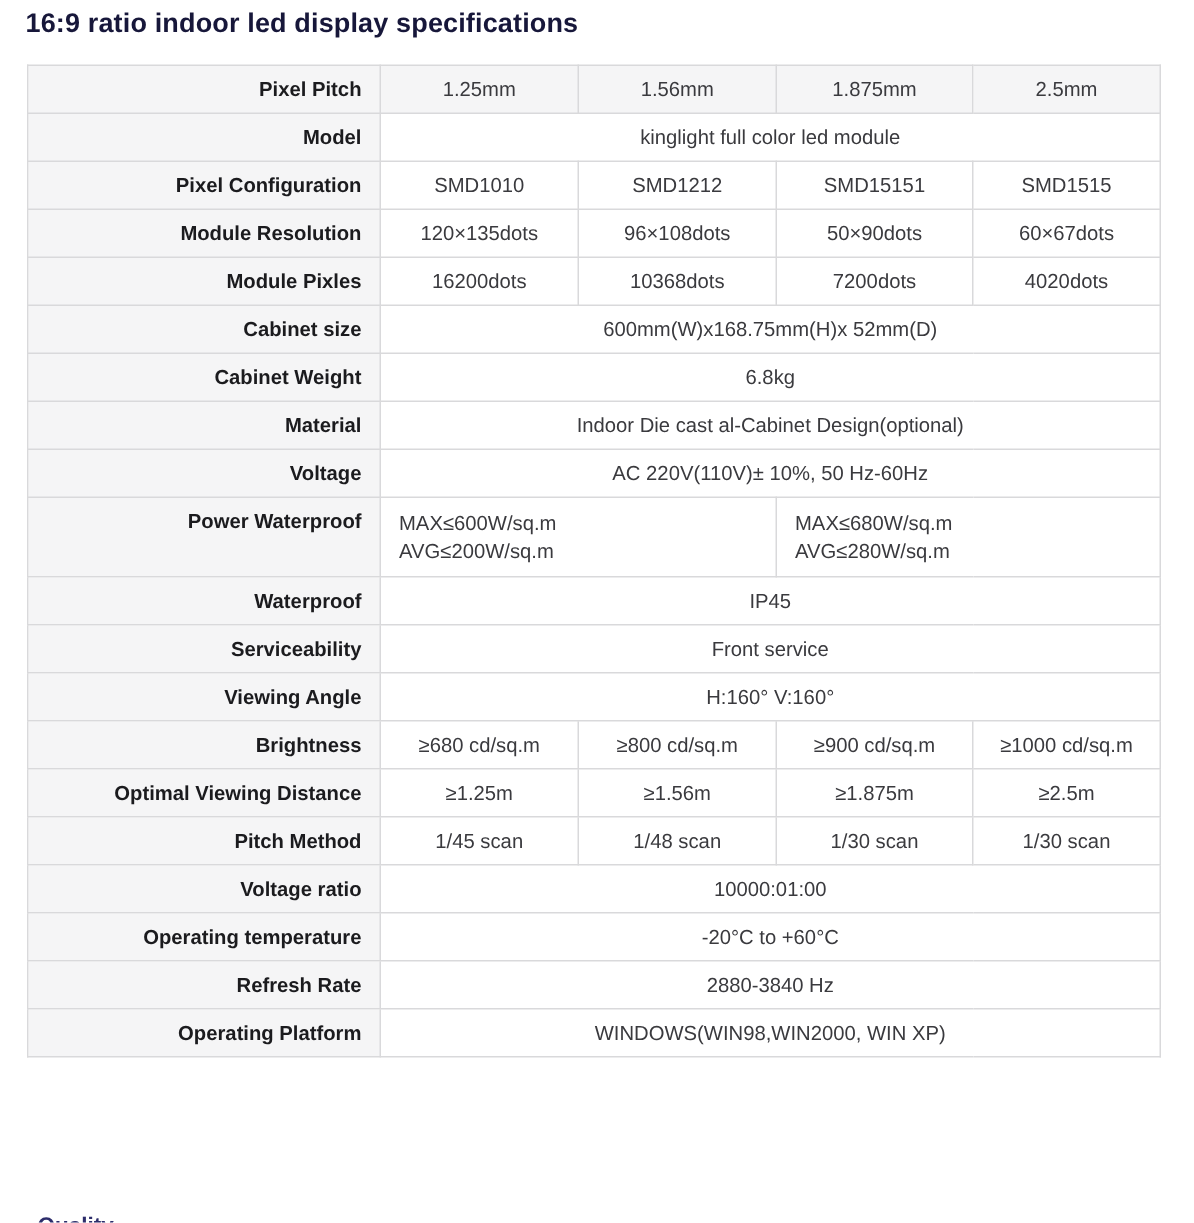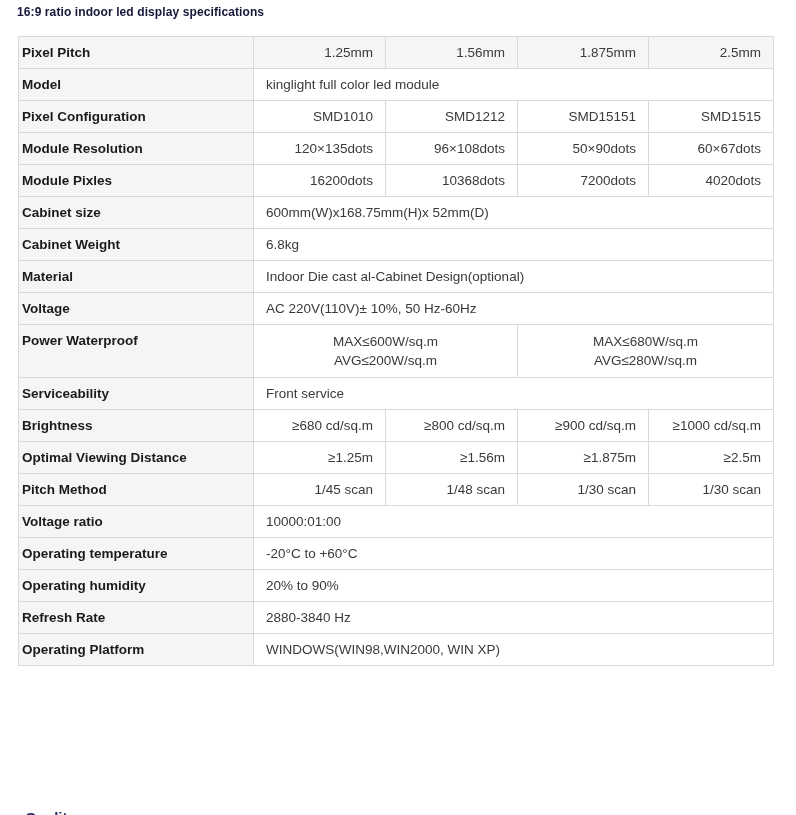--- a/index.html
+++ b/index.html
@@ -14,21 +14,21 @@
     margin: 0; padding: 0;
     width: 796px; height: 815px;
     background: #ffffff;
     font-family: "Liberation Sans", "DejaVu Sans", sans-serif;
     overflow: hidden;
     position: relative;
   }
   .page-title {
     margin: 0;
     padding: 5px 0 0 17px;
-    font-size: 12px;
+    font-size: 18px;
     font-weight: bold;
     letter-spacing: 0.1px;
     color: var(--title-color);
   }
   table.spec-table {
     margin: 17px 0 0 18px;
     border-collapse: collapse;
     table-layout: fixed;
     width: 755px;
   }
@@ -39,26 +39,27 @@
     line-height: 19px;
     vertical-align: top;
     color: var(--value-color);
     overflow: hidden;
     white-space: nowrap;
   }
   .spec-table td.label-cell {
     background: var(--gray-bg);
     font-weight: bold;
     color: var(--label-color);
-    padding-left: 3px;
+    padding-left: 19px;
+    text-align: right;
   }
   .spec-table tr.header-row td { background: var(--gray-bg); }
-  .spec-table td.value-cell { text-align: right; }
-  .spec-table td.merged-cell { }
-  .spec-table td.pair-cell { text-align: center; padding-top: 7px; padding-bottom: 7px; }
+  .spec-table td.value-cell { text-align: center; }
+  .spec-table td.merged-cell { text-align: center; }
+  .spec-table td.pair-cell { text-align: left; padding-top: 7px; padding-bottom: 7px; }
   .pair-cell .line { display: block; line-height: 19px; }
   .clipped-heading {
     position: absolute;
     left: 25px;
     top: 810px;
     font-size: 15px;
     font-weight: bold;
     color: #2d2d6b;
     line-height: 16px;
   }
@@ -130,22 +131,30 @@
         <td class="pair-cell" colspan="2">
           <span class="line">MAX≤600W/sq.m</span>
           <span class="line">AVG≤200W/sq.m</span>
         </td>
         <td class="pair-cell" colspan="2">
           <span class="line">MAX≤680W/sq.m</span>
           <span class="line">AVG≤280W/sq.m</span>
         </td>
       </tr>
       <tr>
+        <td class="label-cell">Waterproof</td>
+        <td class="merged-cell" colspan="4">IP45</td>
+      </tr>
+      <tr>
         <td class="label-cell">Serviceability</td>
         <td class="merged-cell" colspan="4">Front service</td>
+      </tr>
+      <tr>
+        <td class="label-cell">Viewing Angle</td>
+        <td class="merged-cell" colspan="4">H:160° V:160°</td>
       </tr>
       <tr>
         <td class="label-cell">Brightness</td>
         <td class="value-cell">≥680 cd/sq.m</td>
         <td class="value-cell">≥800 cd/sq.m</td>
         <td class="value-cell">≥900 cd/sq.m</td>
         <td class="value-cell">≥1000 cd/sq.m</td>
       </tr>
       <tr>
         <td class="label-cell">Optimal Viewing Distance</td>
@@ -163,24 +172,20 @@
       </tr>
       <tr>
         <td class="label-cell">Voltage ratio</td>
         <td class="merged-cell" colspan="4">10000:01:00</td>
       </tr>
       <tr>
         <td class="label-cell">Operating temperature</td>
         <td class="merged-cell" colspan="4">-20°C to +60°C</td>
       </tr>
       <tr>
-        <td class="label-cell">Operating humidity</td>
-        <td class="merged-cell" colspan="4">20% to 90%</td>
-      </tr>
-      <tr>
         <td class="label-cell">Refresh Rate</td>
         <td class="merged-cell" colspan="4">2880-3840 Hz</td>
       </tr>
       <tr>
         <td class="label-cell">Operating Platform</td>
         <td class="merged-cell" colspan="4">WINDOWS(WIN98,WIN2000, WIN XP)</td>
       </tr>
     </tbody>
 </table>
 

